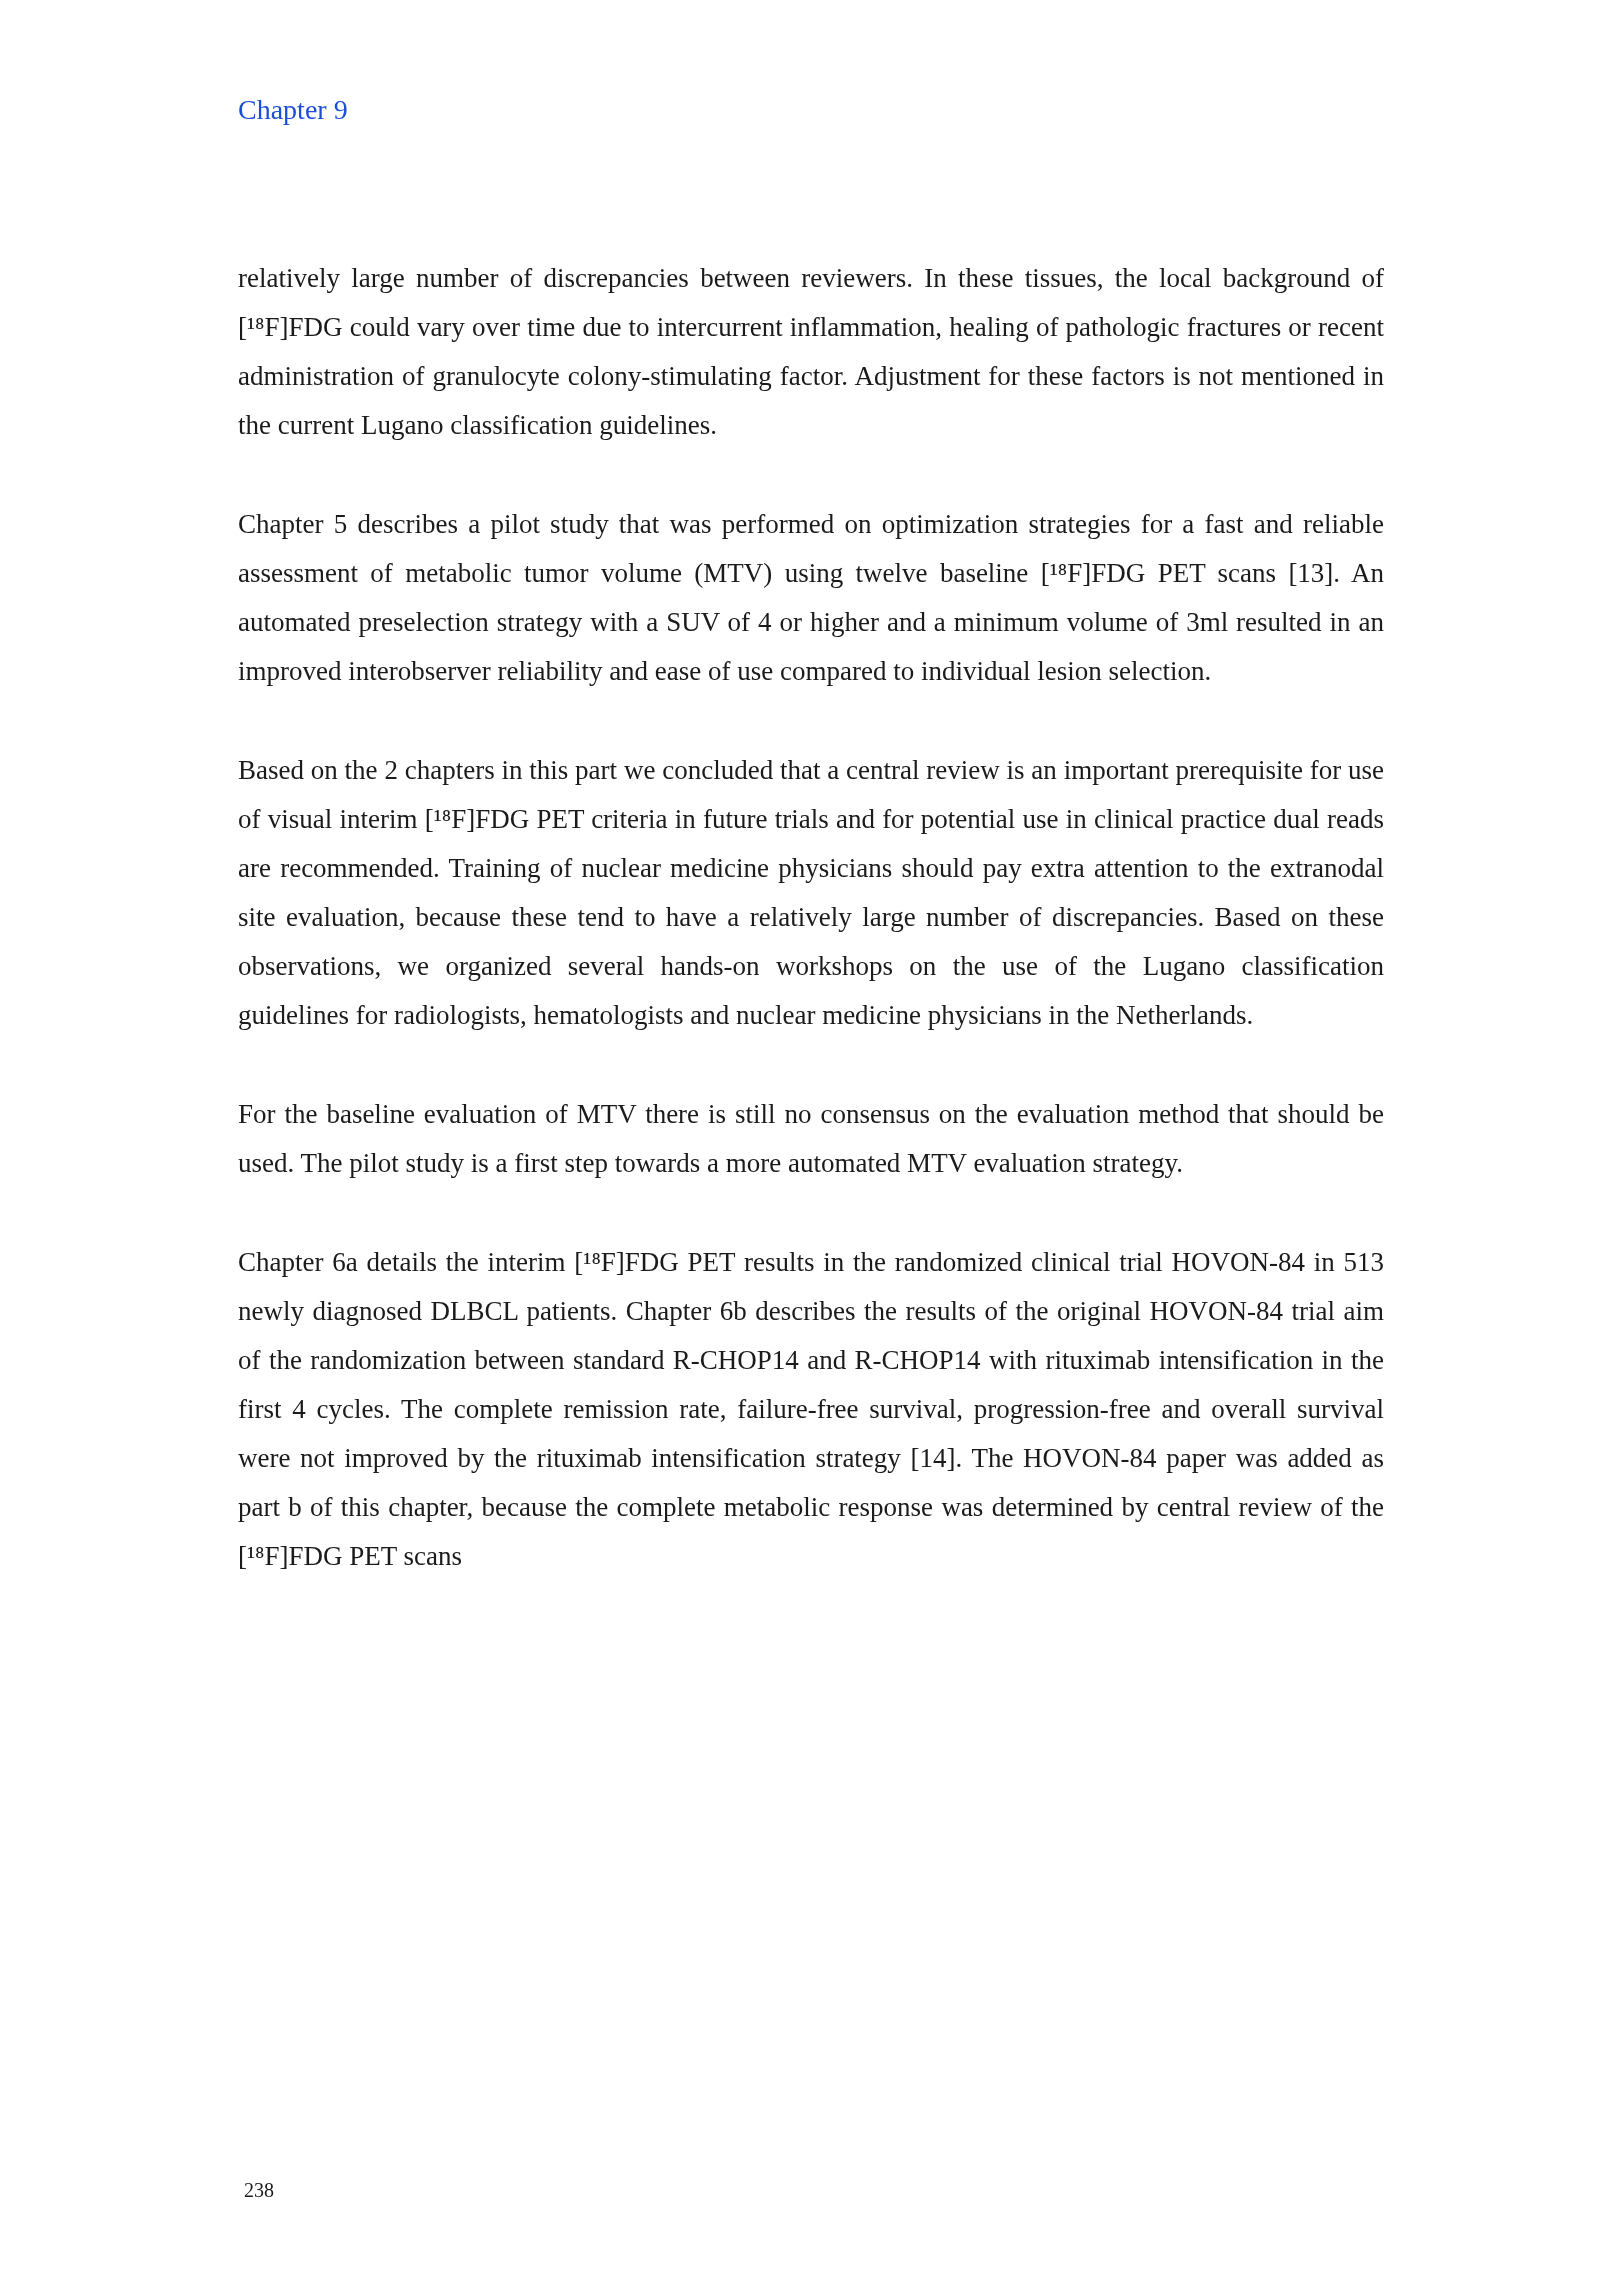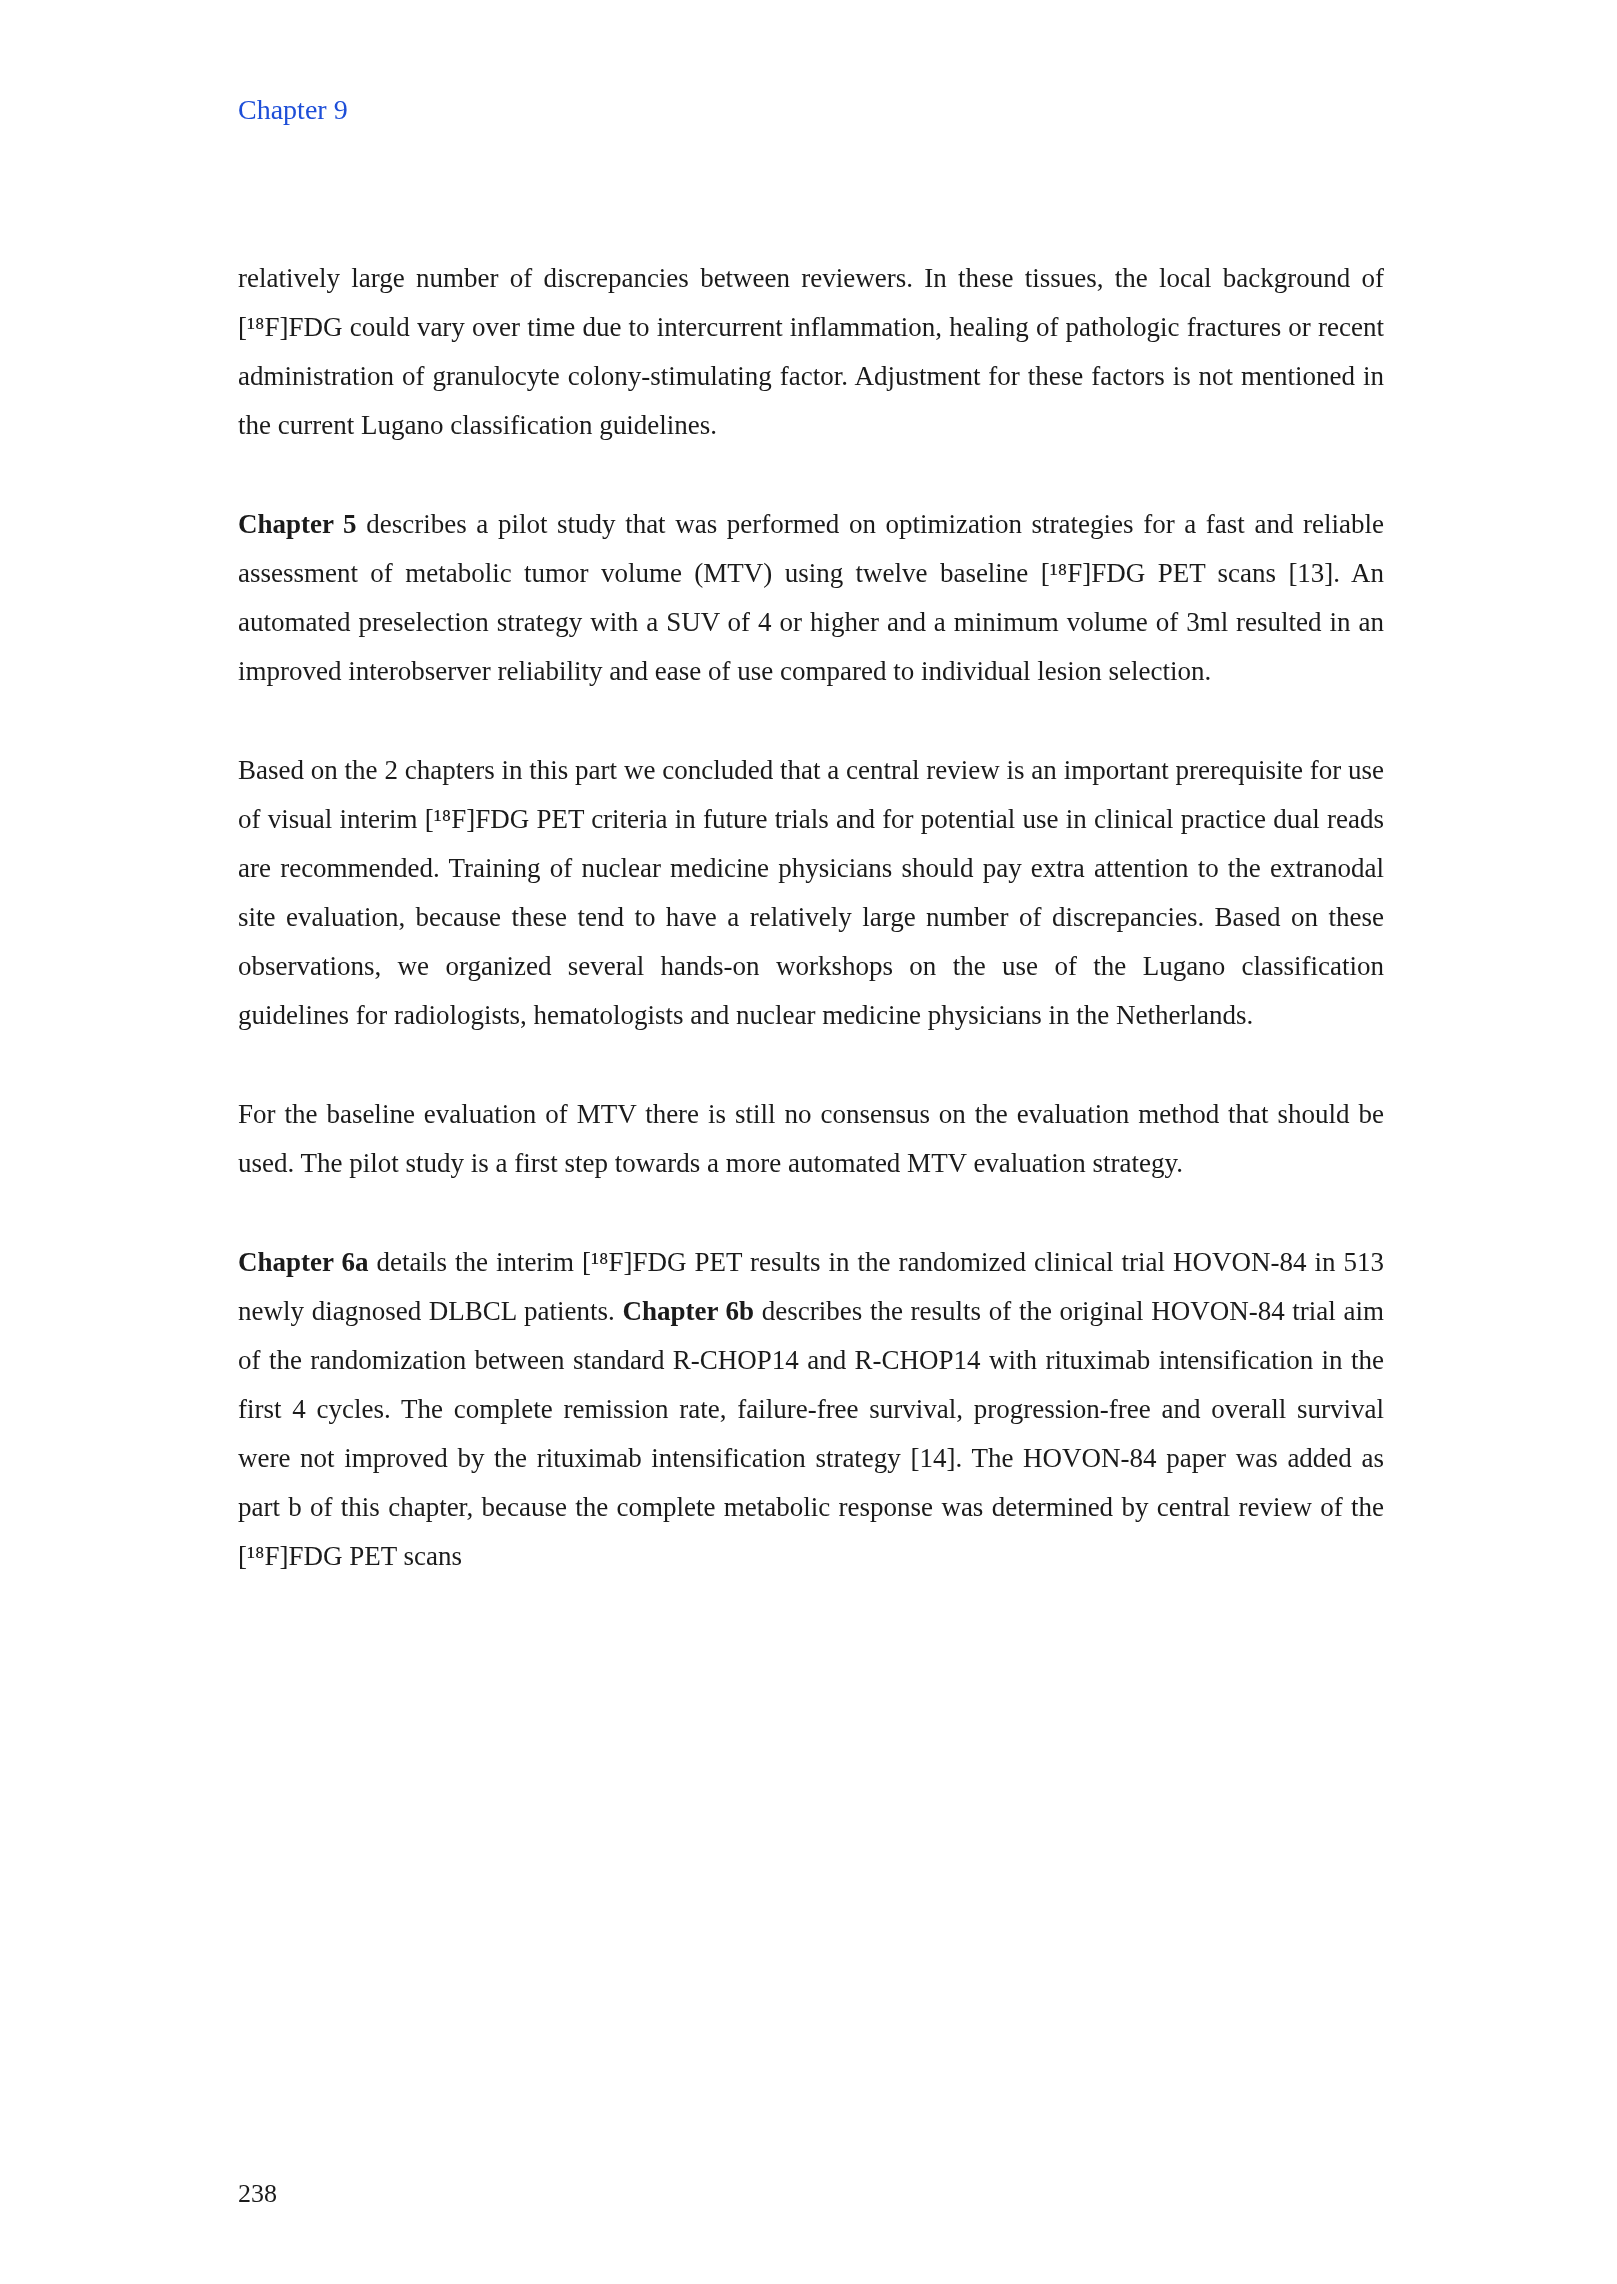--- a/index.html
+++ b/index.html
@@ -31,36 +31,36 @@
     width: 1146px;
     font-size: 27px;
     line-height: 49px;
     text-align: justify;
     text-justify: inter-word;
   }
   .content p {
     margin: 0 0 50px 0;
   }
   .lead-bold {
-    font-weight: bold;
+    font-weight: normal;
     margin-top: 31px;
   }
   .section-heading {
     font-size: 37px;
     line-height: 1.25;
     font-weight: bold;
     margin: 78px 0 61px 0;
     text-align: left;
     letter-spacing: 0.2px;
   }
   .page-number {
     position: absolute;
-    left: 238px;
+    left: 244px;
     top: 2179px;
-    font-size: 26px;
+    font-size: 20px;
     color: #1b1b1b;
   }
 </style>
 </head>
 <body>
 
 <div class="page">
 
   <div class="running-header">Chapter 9</div>
 

